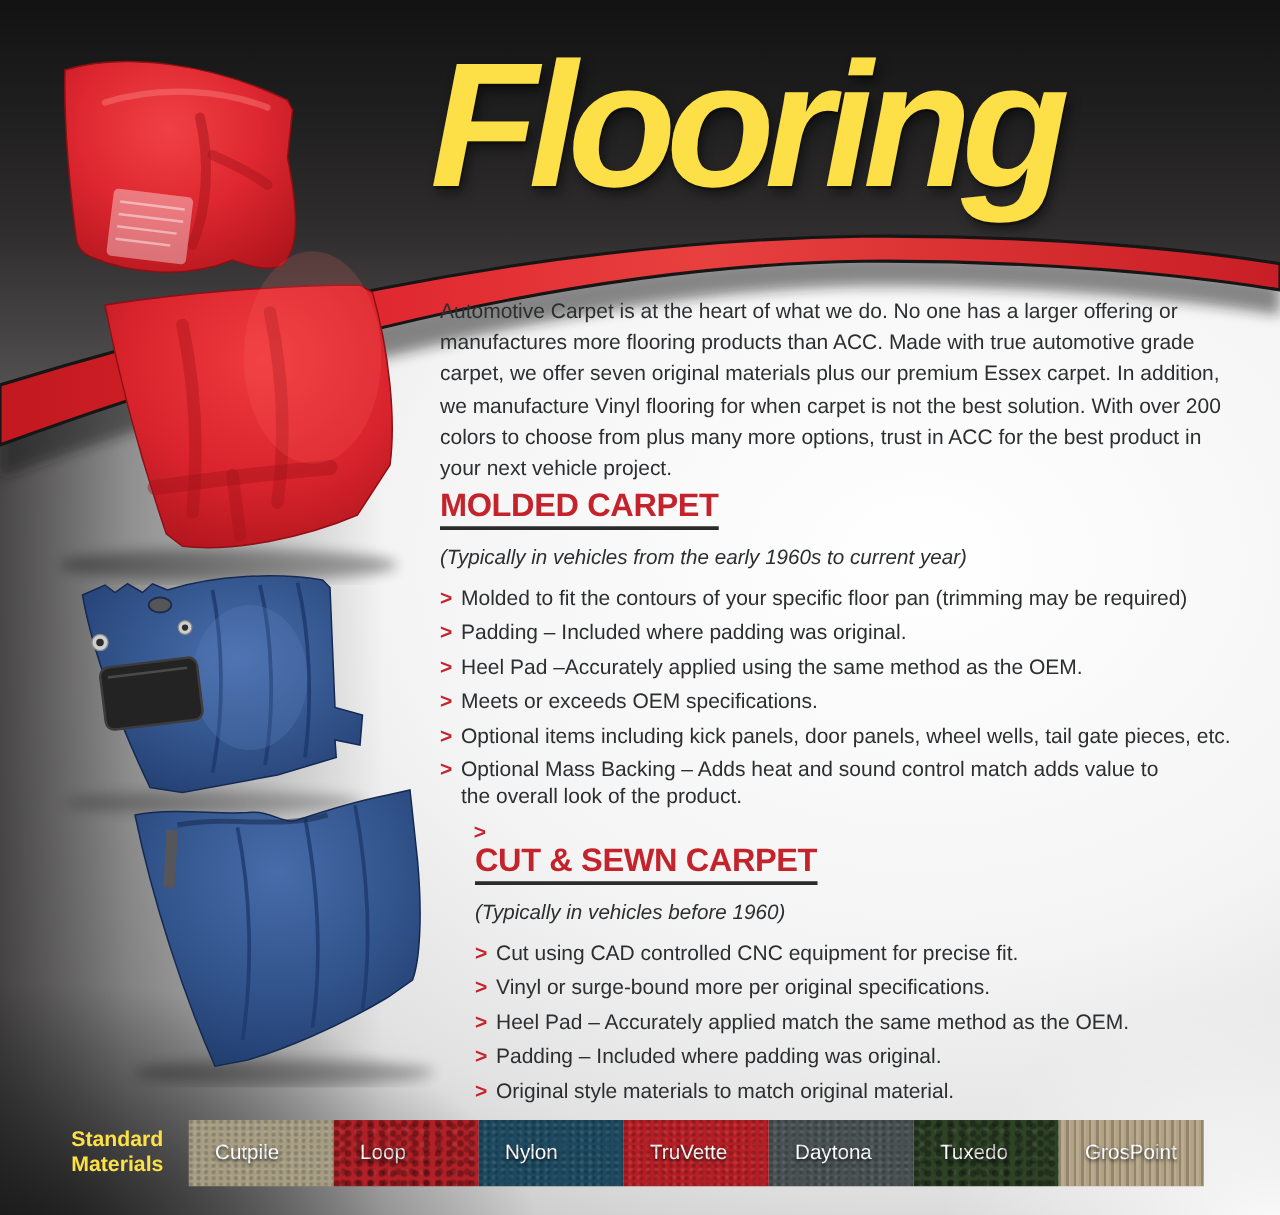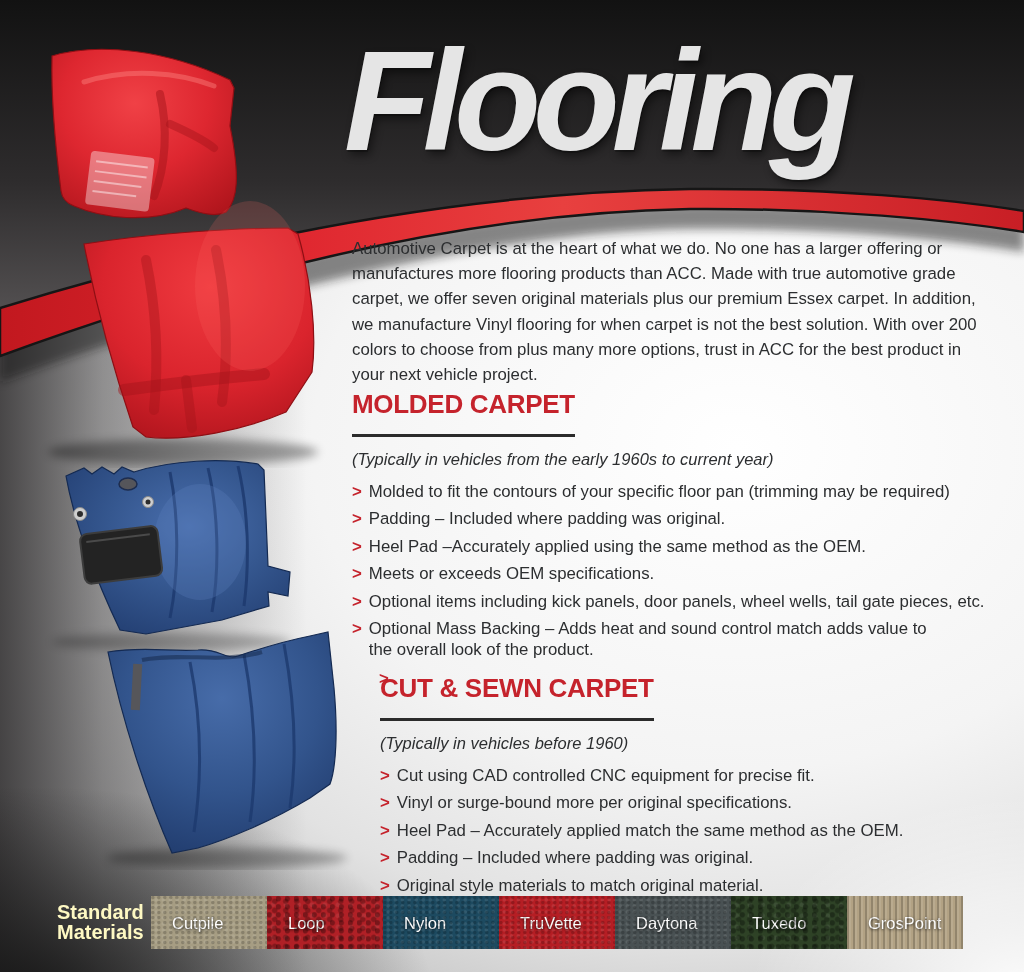--- a/index.html
+++ b/index.html
@@ -19,44 +19,44 @@
   .swoosh-svg{position:absolute;inset:0;z-index:1;pointer-events:none;}
 
   
   .carpet{position:absolute;z-index:2;}
   .carpet.red{left:18px;top:28px;}
   .carpet.blue{left:22px;top:450px;}
 
   
   .title{position:absolute;z-index:3;left:344px;top:26px;margin:0;
     font-size:142px;line-height:1.05;font-weight:bold;font-style:italic;letter-spacing:-8px;
-    color:#e5e5e5;white-space:nowrap;
+    color:#fde047;white-space:nowrap;
     text-shadow:3px 5px 9px rgba(0,0,0,.45), 1px 2px 0 rgba(0,0,0,.25);}
 
   
   .intro{position:absolute;z-index:3;left:352px;top:236px;width:634px;margin:0;
     font-size:16.8px;line-height:25.2px;color:#2c2e30;}
 
   .sec{position:absolute;z-index:3;color:#2c2e30;}
   .sec-molded{left:352px;top:390px;width:700px;}
   .sec-cutsewn{left:380px;top:674px;width:648px;}
   .sec h2{margin:0;display:inline-block;font-size:26px;line-height:1.1;font-weight:bold;
-    letter-spacing:-.3px;color:#c5232c;padding-bottom:15px;border-bottom:3px solid #2b2b2b;}
+    letter-spacing:-.3px;color:#c5232c;padding-bottom:2px;border-bottom:3px solid #2b2b2b;}
   .sec .sub{margin:13px 0 0 0;font-size:16.5px;font-style:italic;color:#2c2e30;}
   .bullets{list-style:none;margin:12px 0 0 0;padding:0;}
   .bullet{display:flex;align-items:flex-start;margin:0 0 6.5px 0;font-size:16.8px;line-height:21px;}
   .bullet .mk{color:#c5232c;font-weight:bold;margin-right:7px;flex:0 0 auto;}
   .bullet .bt{color:#2c2e30;}
   .bullet .bt.narrow{max-width:580px;}
   .bullet.indent{margin-left:27px;margin-top:8px;}
 
   
   .materials{position:absolute;z-index:3;left:0;top:896px;width:1024px;height:53px;}
-  .mat-label{position:absolute;left:57px;top:6px;color:#fef9c3;font-weight:bold;
-    font-size:20px;line-height:20px;}
+  .mat-label{position:absolute;left:57px;top:6px;color:#fde047;font-weight:bold;
+    font-size:17px;line-height:20px;}
   .mat-label span{display:block;}
   .swatches{position:absolute;left:151px;top:0;display:flex;height:53px;}
   .swatch{position:relative;width:116px;height:53px;background:var(--c,#888);overflow:hidden;}
   .swatch::after{content:"";position:absolute;inset:0;opacity:.9;
     background:
       radial-gradient(circle at 30% 30%, rgba(0,0,0,.20) 0 1.2px, transparent 2.2px),
       radial-gradient(circle at 75% 65%, rgba(255,255,255,.10) 0 1.2px, transparent 2.2px);
     background-size:6px 5px,7px 6px;}
   .swatch.tex-mottle::after{background:
       radial-gradient(circle at 25% 35%, rgba(0,0,0,.35) 0 2px, transparent 3.4px),

